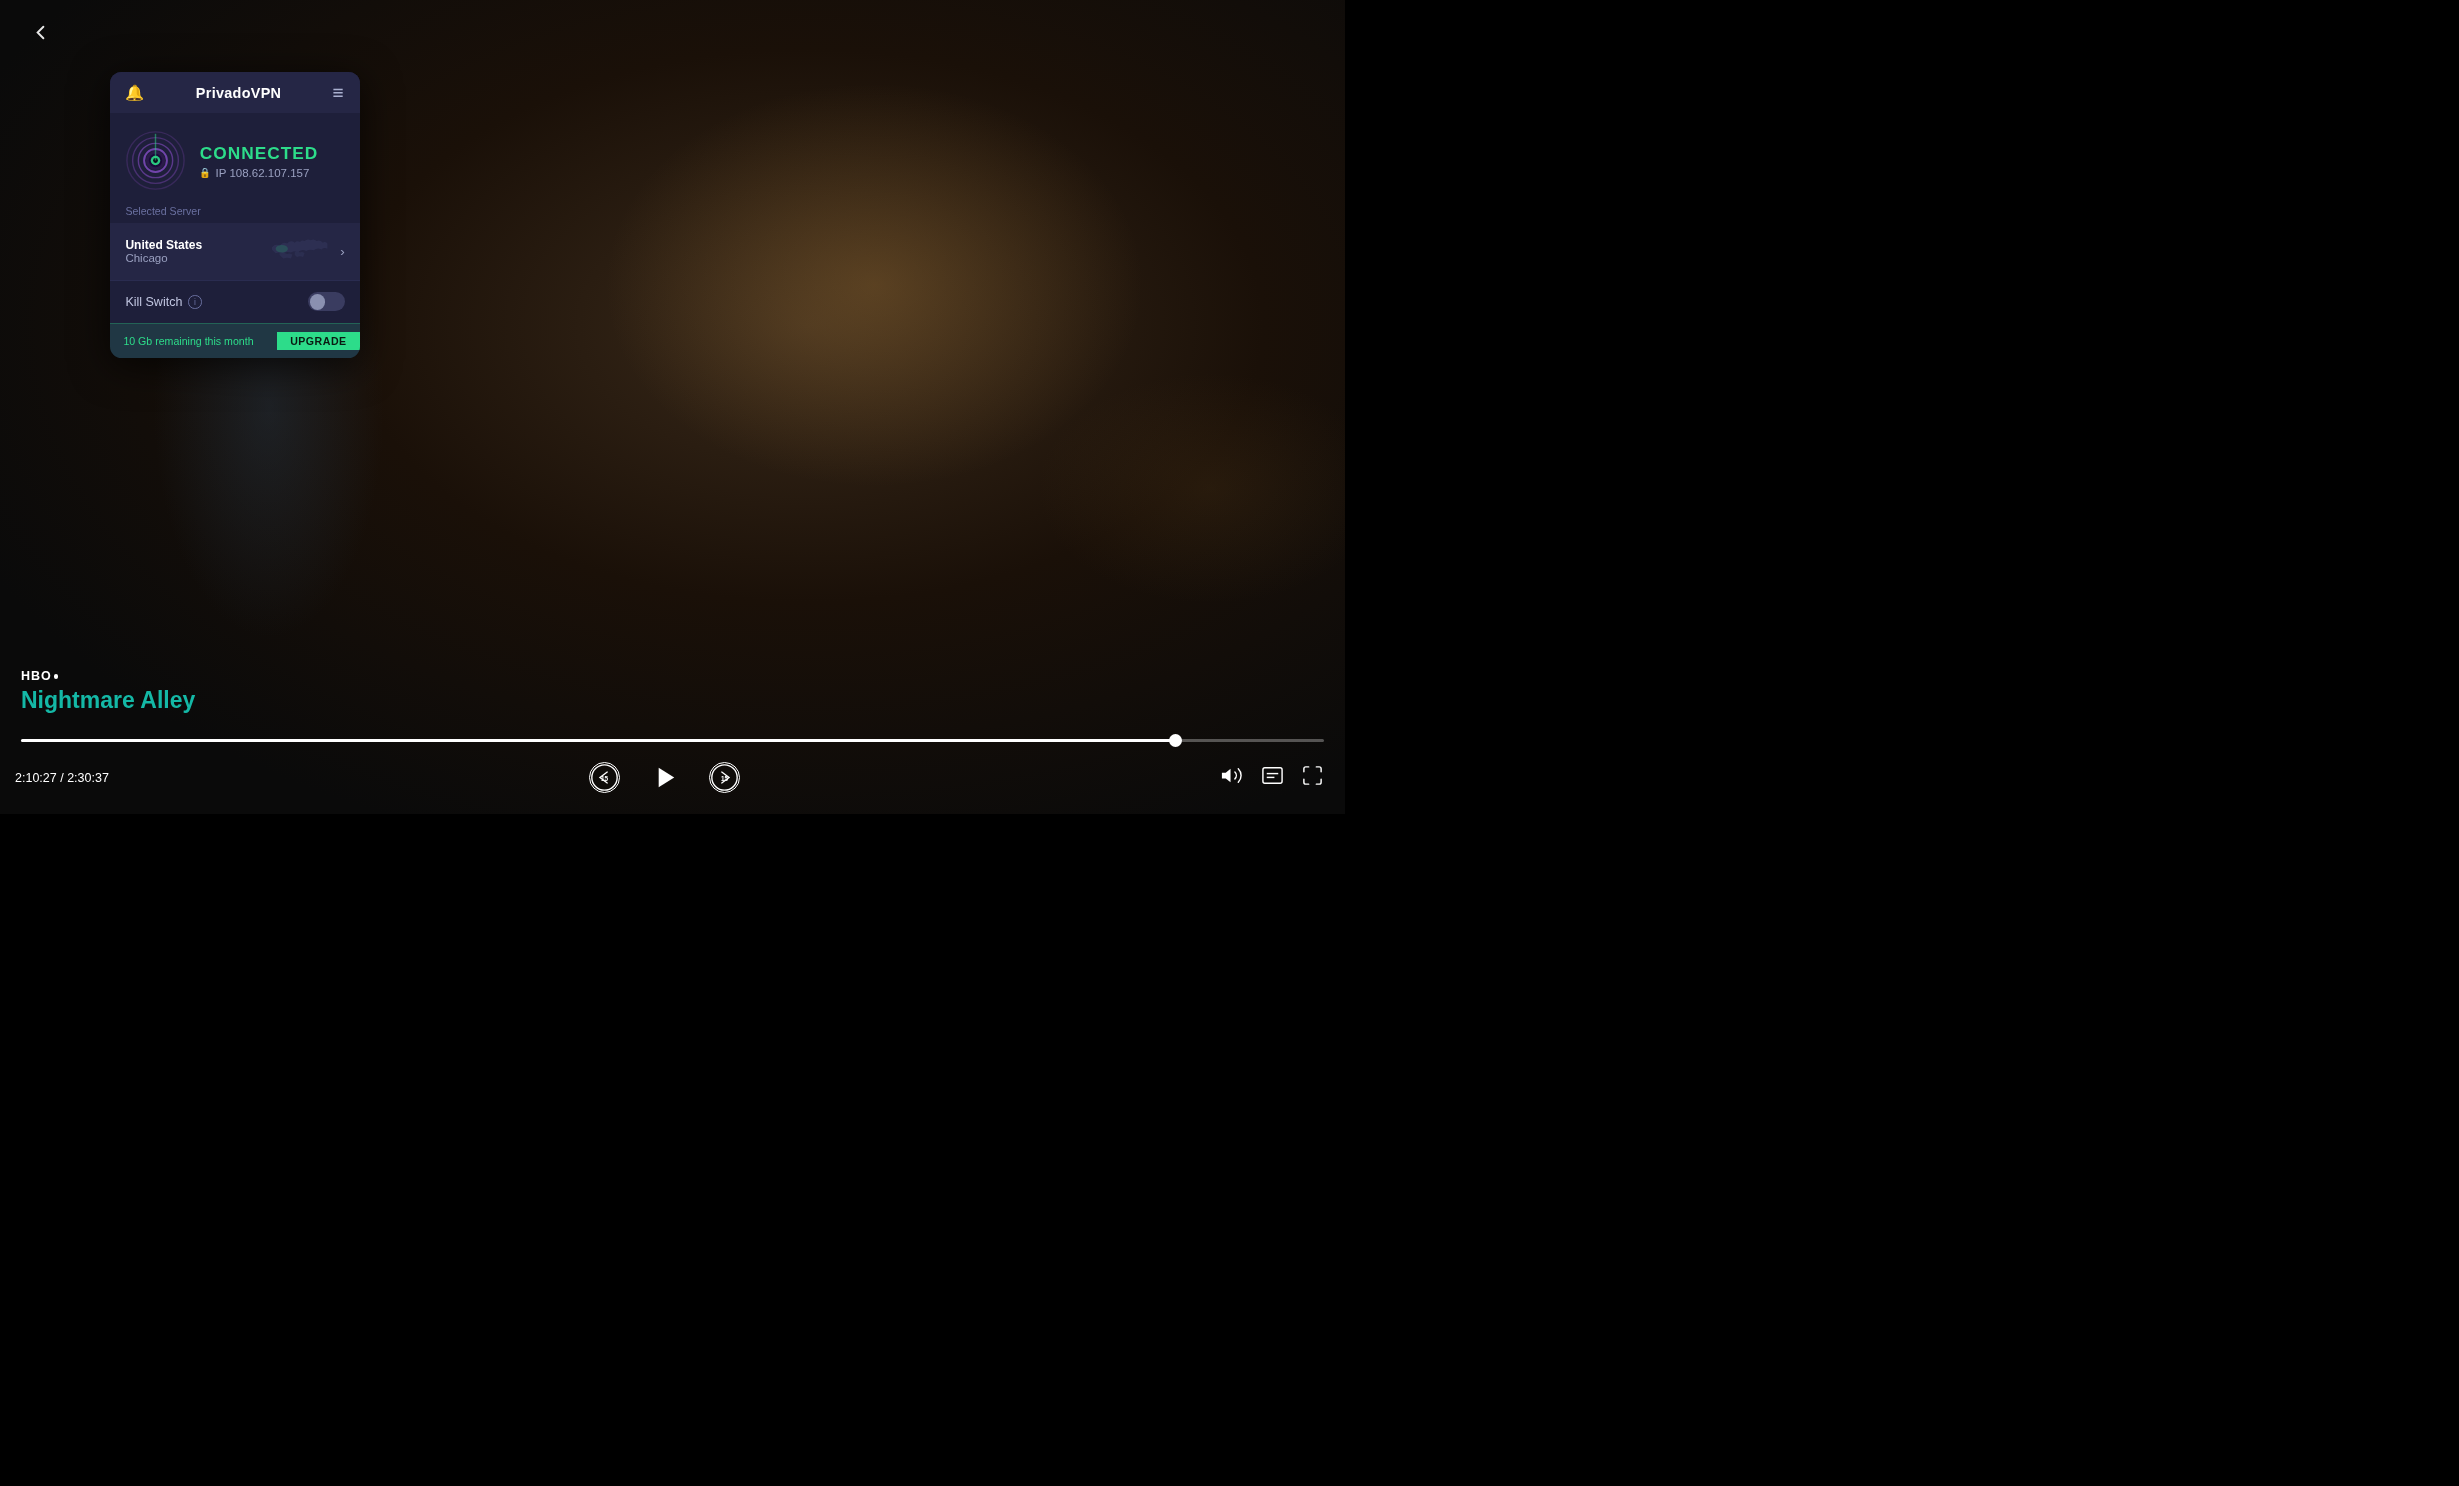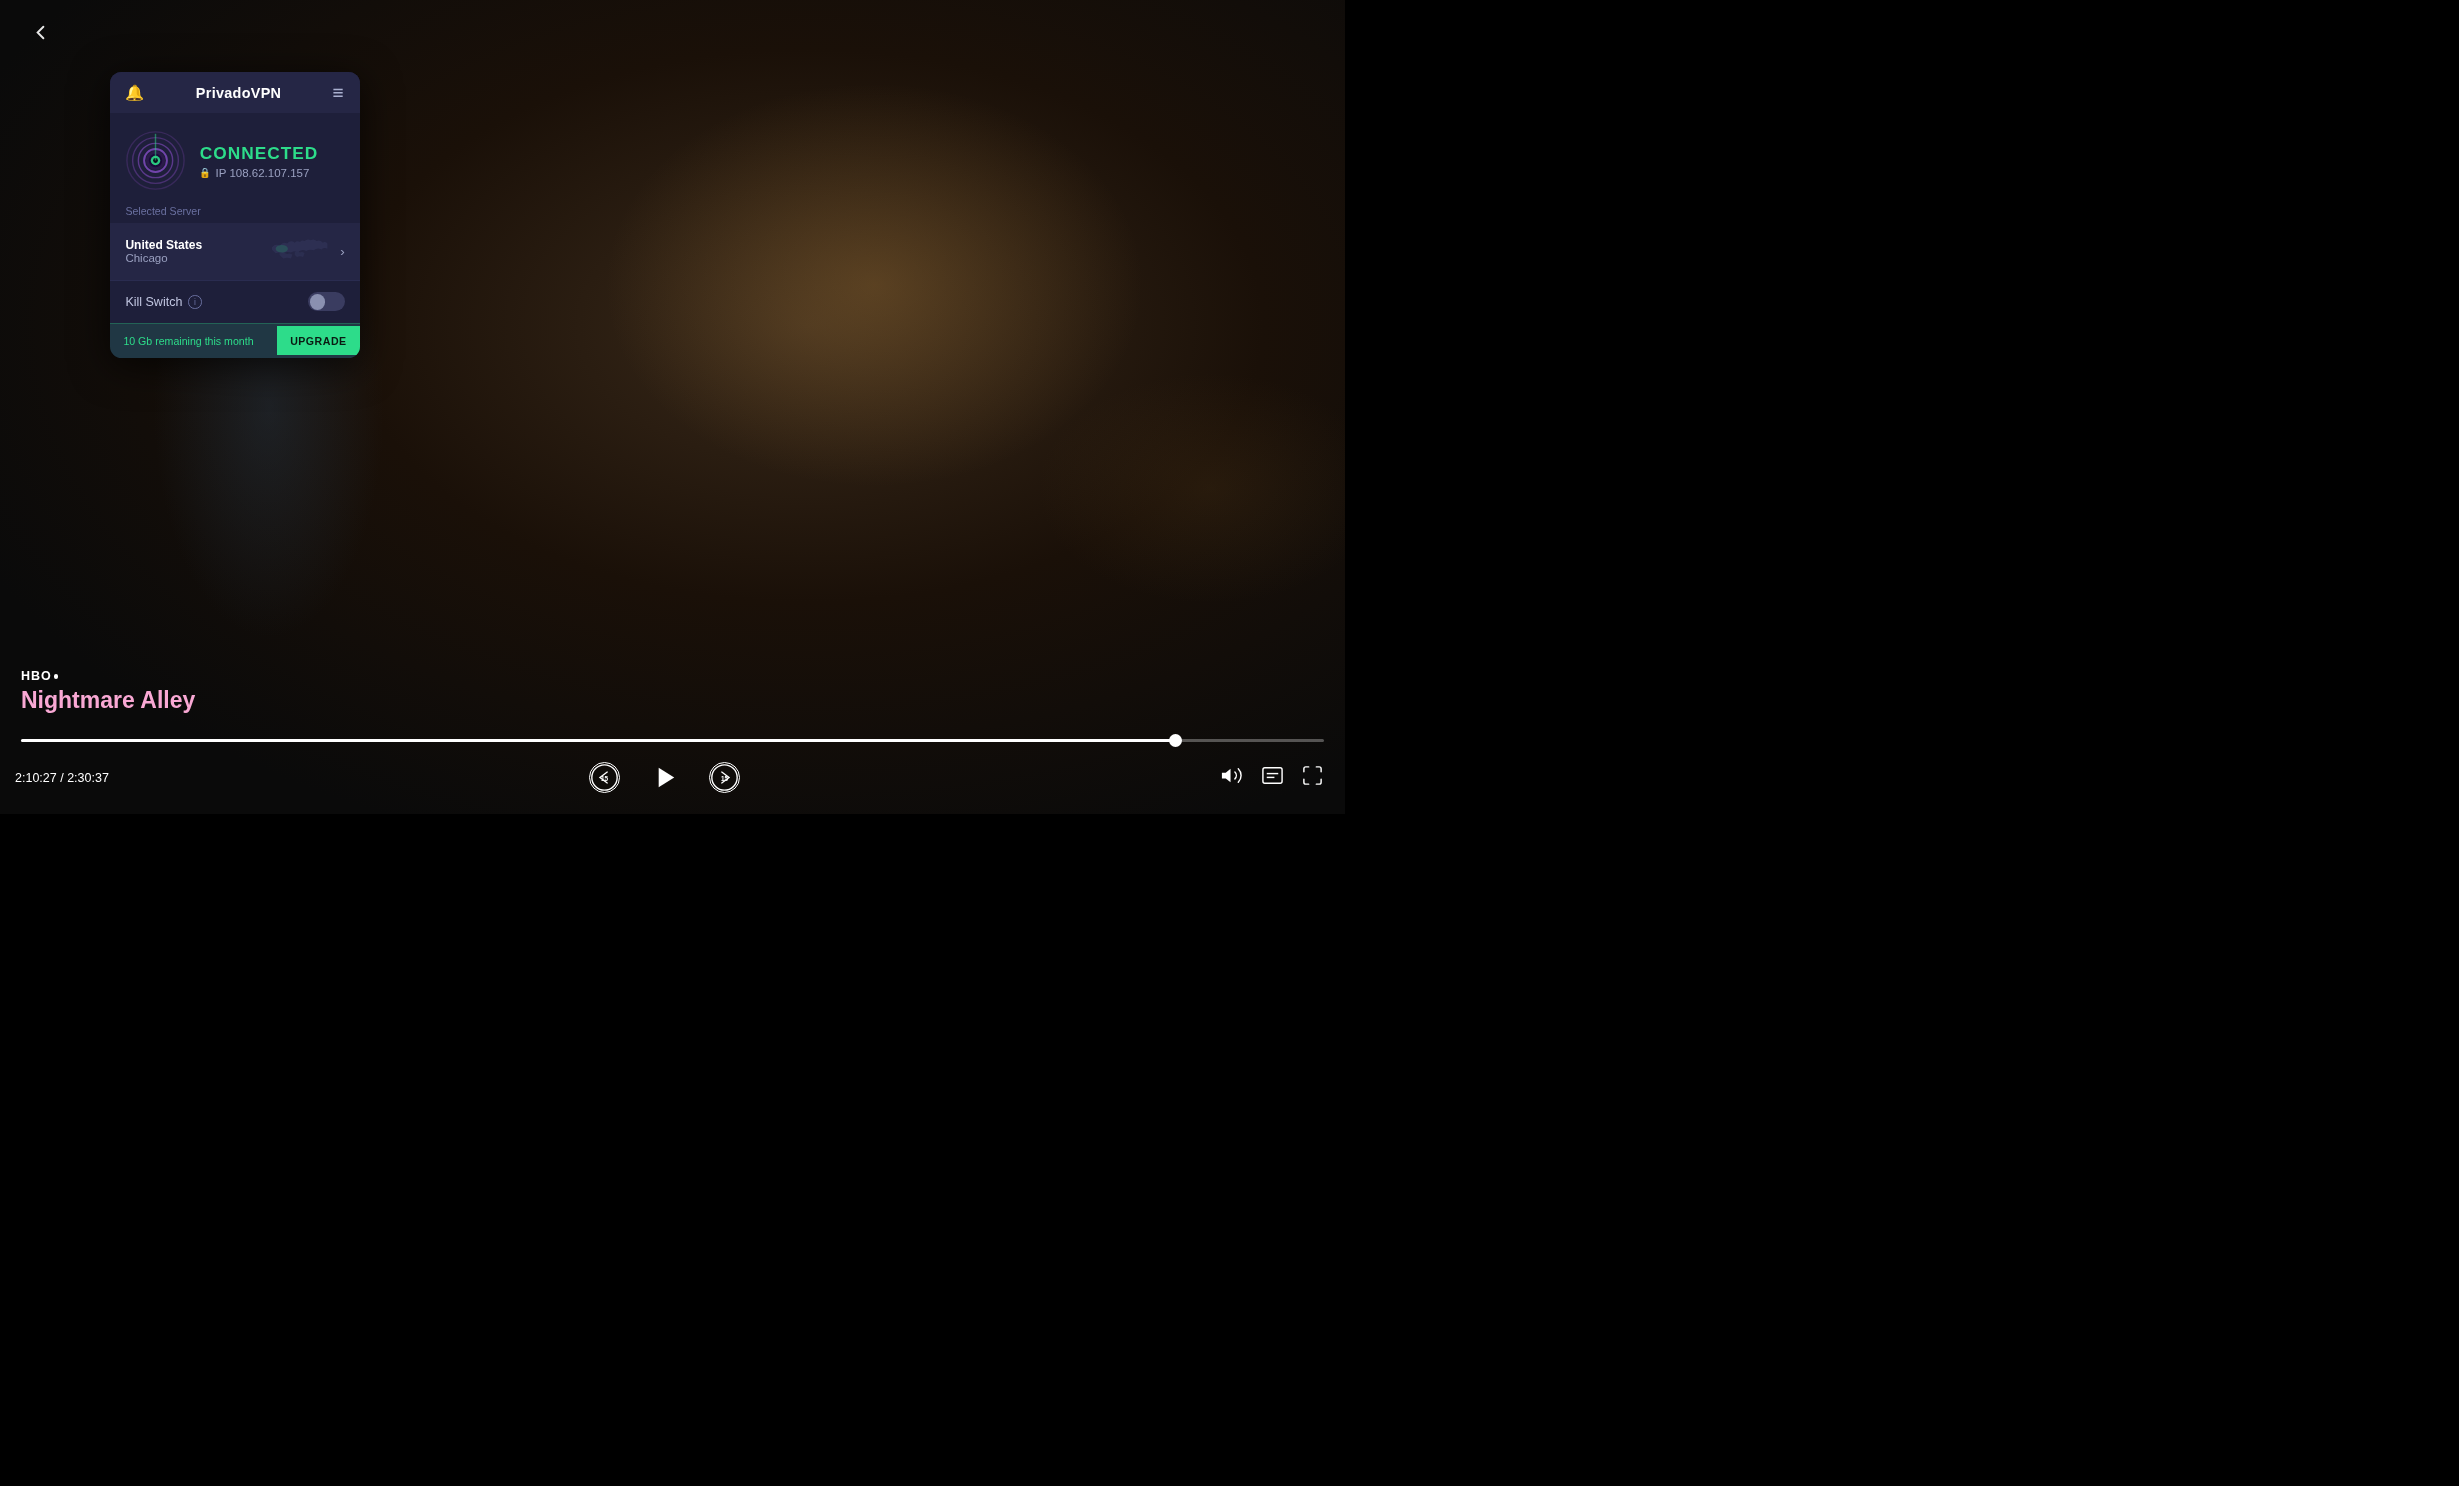--- a/index.html
+++ b/index.html
@@ -236,21 +236,21 @@
       font-size: 10.6px;
       padding-left: 13.4px;
     }
 
     .upgrade-btn {
       background: #2ddc8a;
       color: #0a1a12;
       font-size: 10.6px;
       font-weight: 700;
       padding: 0 13.4px;
-      height: 29px;
+      height: 18px;
       border: none;
       cursor: pointer;
       letter-spacing: 0.5px;
     }
 
     
     .content-info {
       position: absolute;
       bottom: 100px;
       left: 21px;
@@ -275,21 +275,21 @@
     .hbo-dot {
       width: 4.8px;
       height: 4.8px;
       background: #fff;
       border-radius: 50%;
     }
 
     .content-title {
       font-size: 23px;
       font-weight: 700;
-      color: #f9a8d4;
+      color: #14b8a6;
     }
 
     
     .progress-container {
       position: absolute;
       bottom: 72px;
       left: 21px;
       right: 21px;
       z-index: 20;
     }

